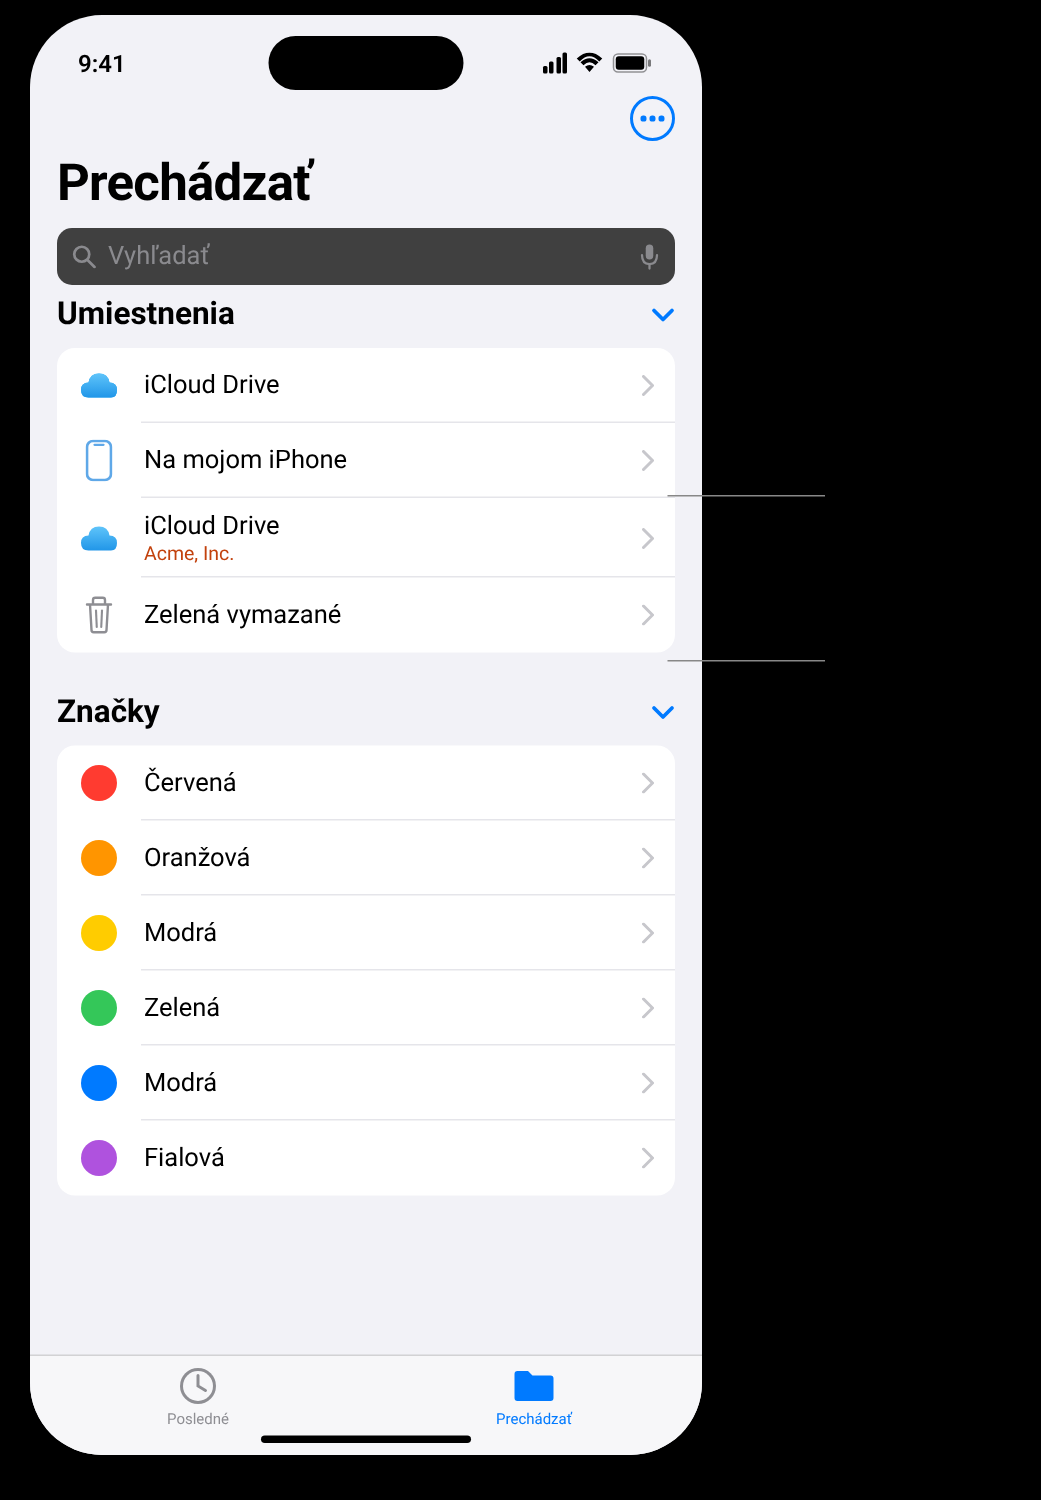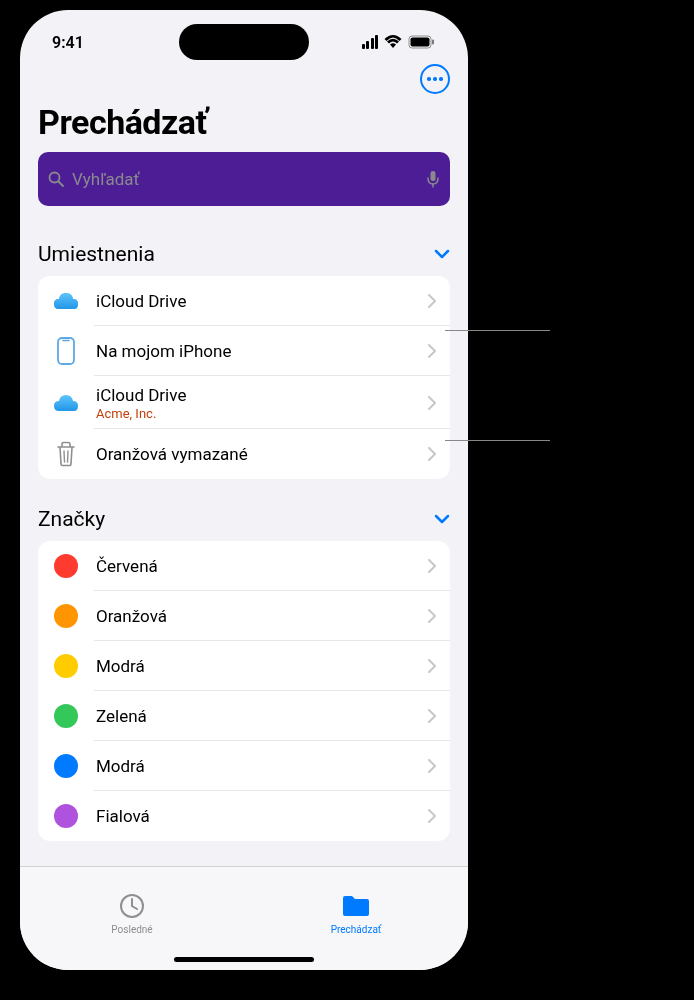--- a/index.html
+++ b/index.html
@@ -102,44 +102,44 @@
     }
     .more-dot { width: 3.5px; height: 3.5px; background: #007aff; border-radius: 50%; }
     .page-title {
       font-size: 34px;
       font-weight: 700;
       padding: 0 18px;
       margin-bottom: 10px;
       letter-spacing: -0.5px;
     }
     .search-bar {
-      margin: 0 18px 36px;
-      height: 54px;
-      background: #4c1d95;
+      margin: 0 18px 8px;
+      height: 38px;
+      background: #404040;
       border-radius: 10px;
       display: flex;
       align-items: center;
       padding: 0 10px;
       gap: 8px;
     }
     .search-placeholder {
       flex: 1;
       color: #8a8a8e;
       font-size: 17px;
     }
     .section-header {
       display: flex;
       justify-content: space-between;
       align-items: center;
       padding: 0 18px;
       margin-bottom: 10px;
     }
     .section-title {
       font-size: 21px;
-      font-weight: 400;
+      font-weight: 700;
     }
     .section-chevron {
       color: #007aff;
     }
     .list-card {
       margin: 0 18px 28px;
       background: #fff;
       border-radius: 12px;
       overflow: hidden;
     }
@@ -190,21 +190,21 @@
       height: 24px;
       border-radius: 50%;
       flex-shrink: 0;
       margin: 0 2px;
     }
     .tab-bar {
       position: absolute;
       bottom: 0;
       left: 0;
       right: 0;
-      height: 104px;
+      height: 67px;
       background: rgba(247,247,249,0.95);
       border-top: 0.5px solid rgba(0,0,0,0.15);
       display: flex;
       padding-bottom: 18px;
     }
     .tab-item {
       flex: 1;
       display: flex;
       flex-direction: column;
       align-items: center;
@@ -370,21 +370,21 @@
 
           <div class="list-row">
             <div class="row-icon">
               <svg width="22" height="26" viewBox="0 0 22 26">
                   <path d="M3 6 H19 M7 6 V3 Q7 1.5 8.5 1.5 H13.5 Q15 1.5 15 3 V6 M5 6 L6 23 Q6 24.5 7.5 24.5 H14.5 Q16 24.5 16 23 L17 6" fill="none" stroke="#8e8e93" stroke-width="1.6" stroke-linecap="round" stroke-linejoin="round"></path>
                   <line x1="9" y1="10" x2="9.5" y2="21" stroke="#8e8e93" stroke-width="1.4" stroke-linecap="round"></line>
                   <line x1="13" y1="10" x2="12.5" y2="21" stroke="#8e8e93" stroke-width="1.4" stroke-linecap="round"></line>
                 </svg>
             </div>
             <div class="row-text">
-                <span class="row-label">Oranžová vymazané</span>
+                <span class="row-label">Zelená vymazané</span>
               </div>
             <svg class="row-chevron" width="8" height="14" viewBox="0 0 8 14">
                 <path d="M1 1 L7 7 L1 13" fill="none" stroke="#c7c7cc" stroke-width="2" stroke-linecap="round" stroke-linejoin="round"></path>
               </svg>
           </div>
         </div>
 
         <div class="section-header">
           <span class="section-title">Značky</span>
           <svg class="section-chevron" width="16" height="10" viewBox="0 0 16 10">

